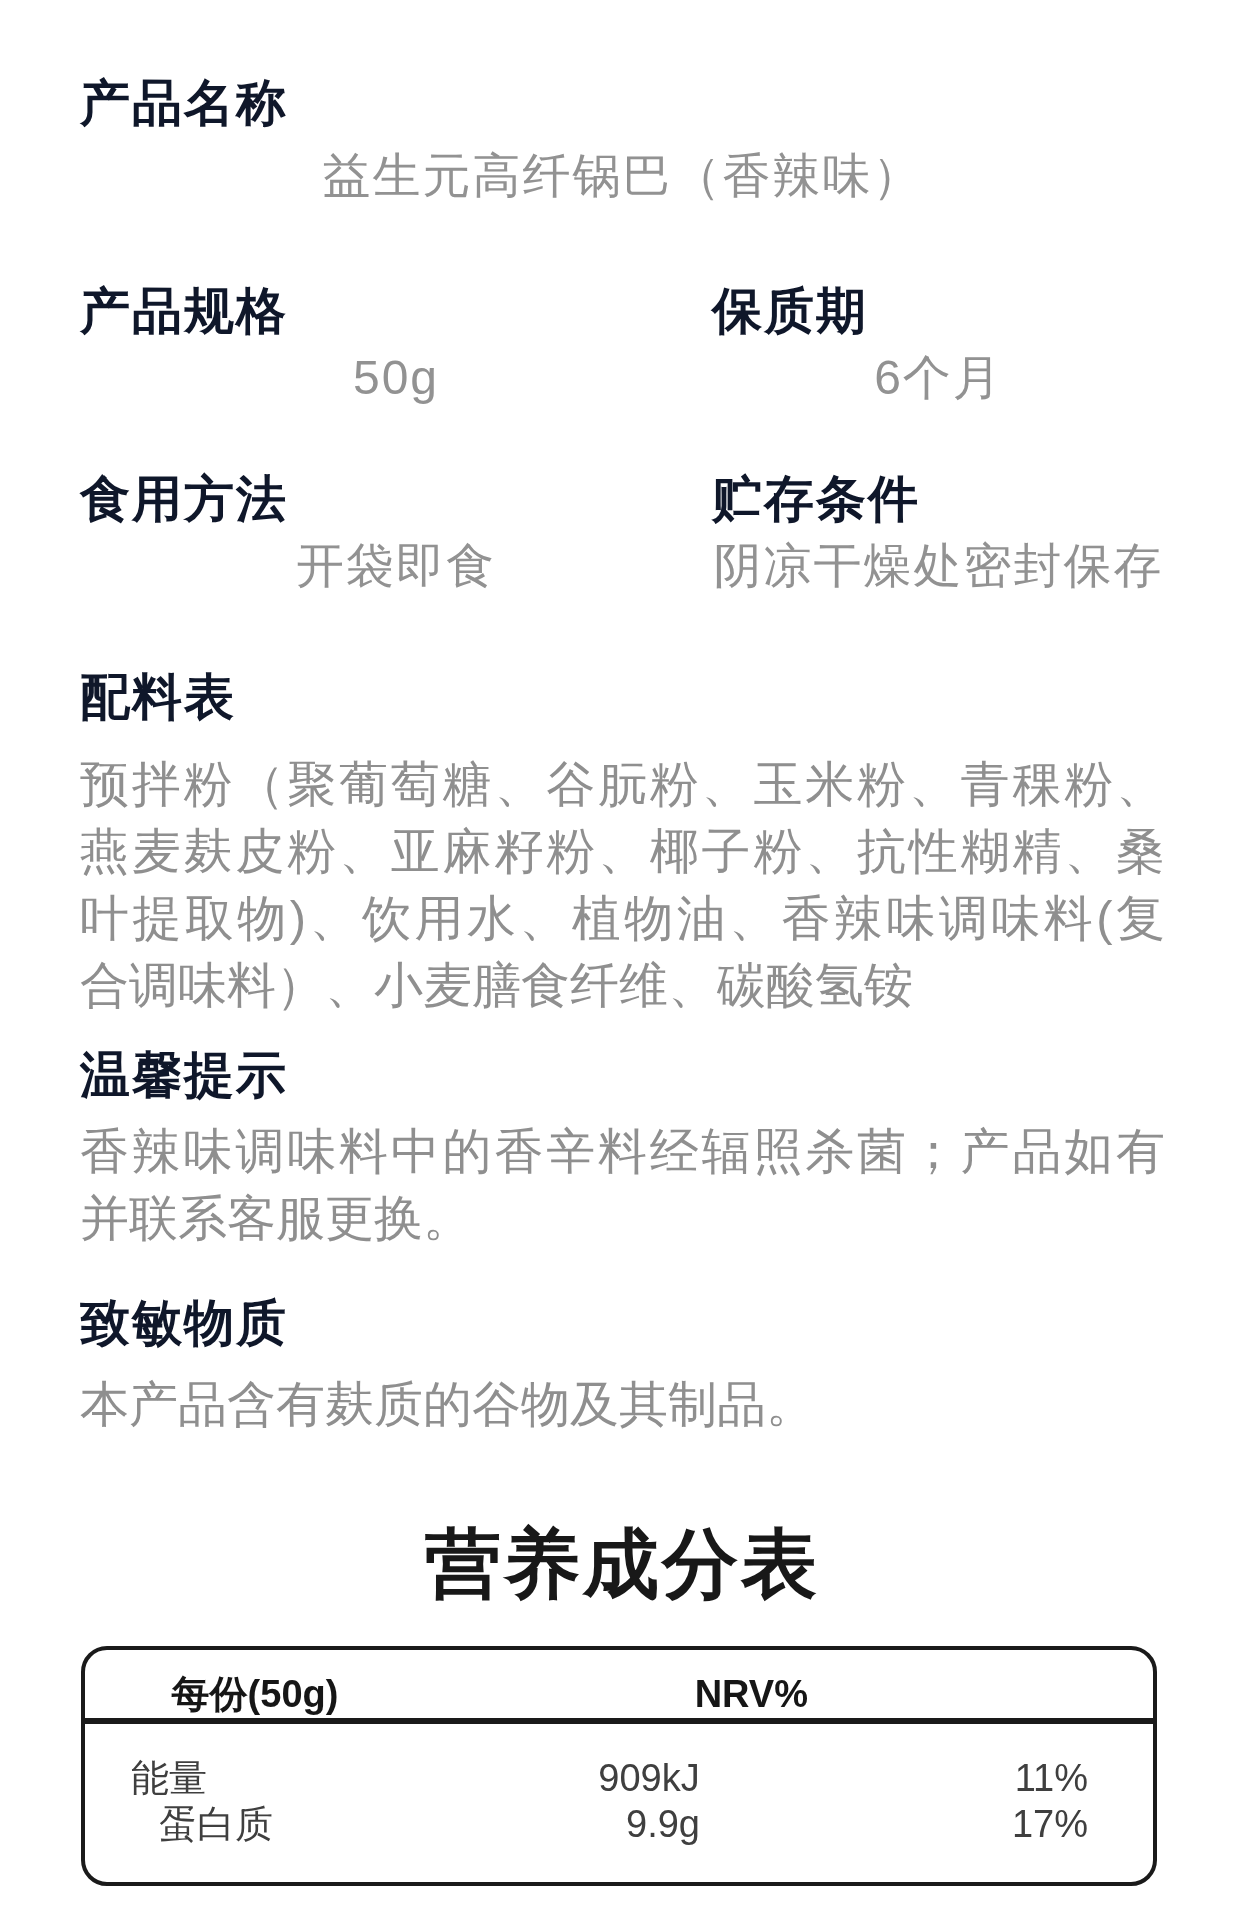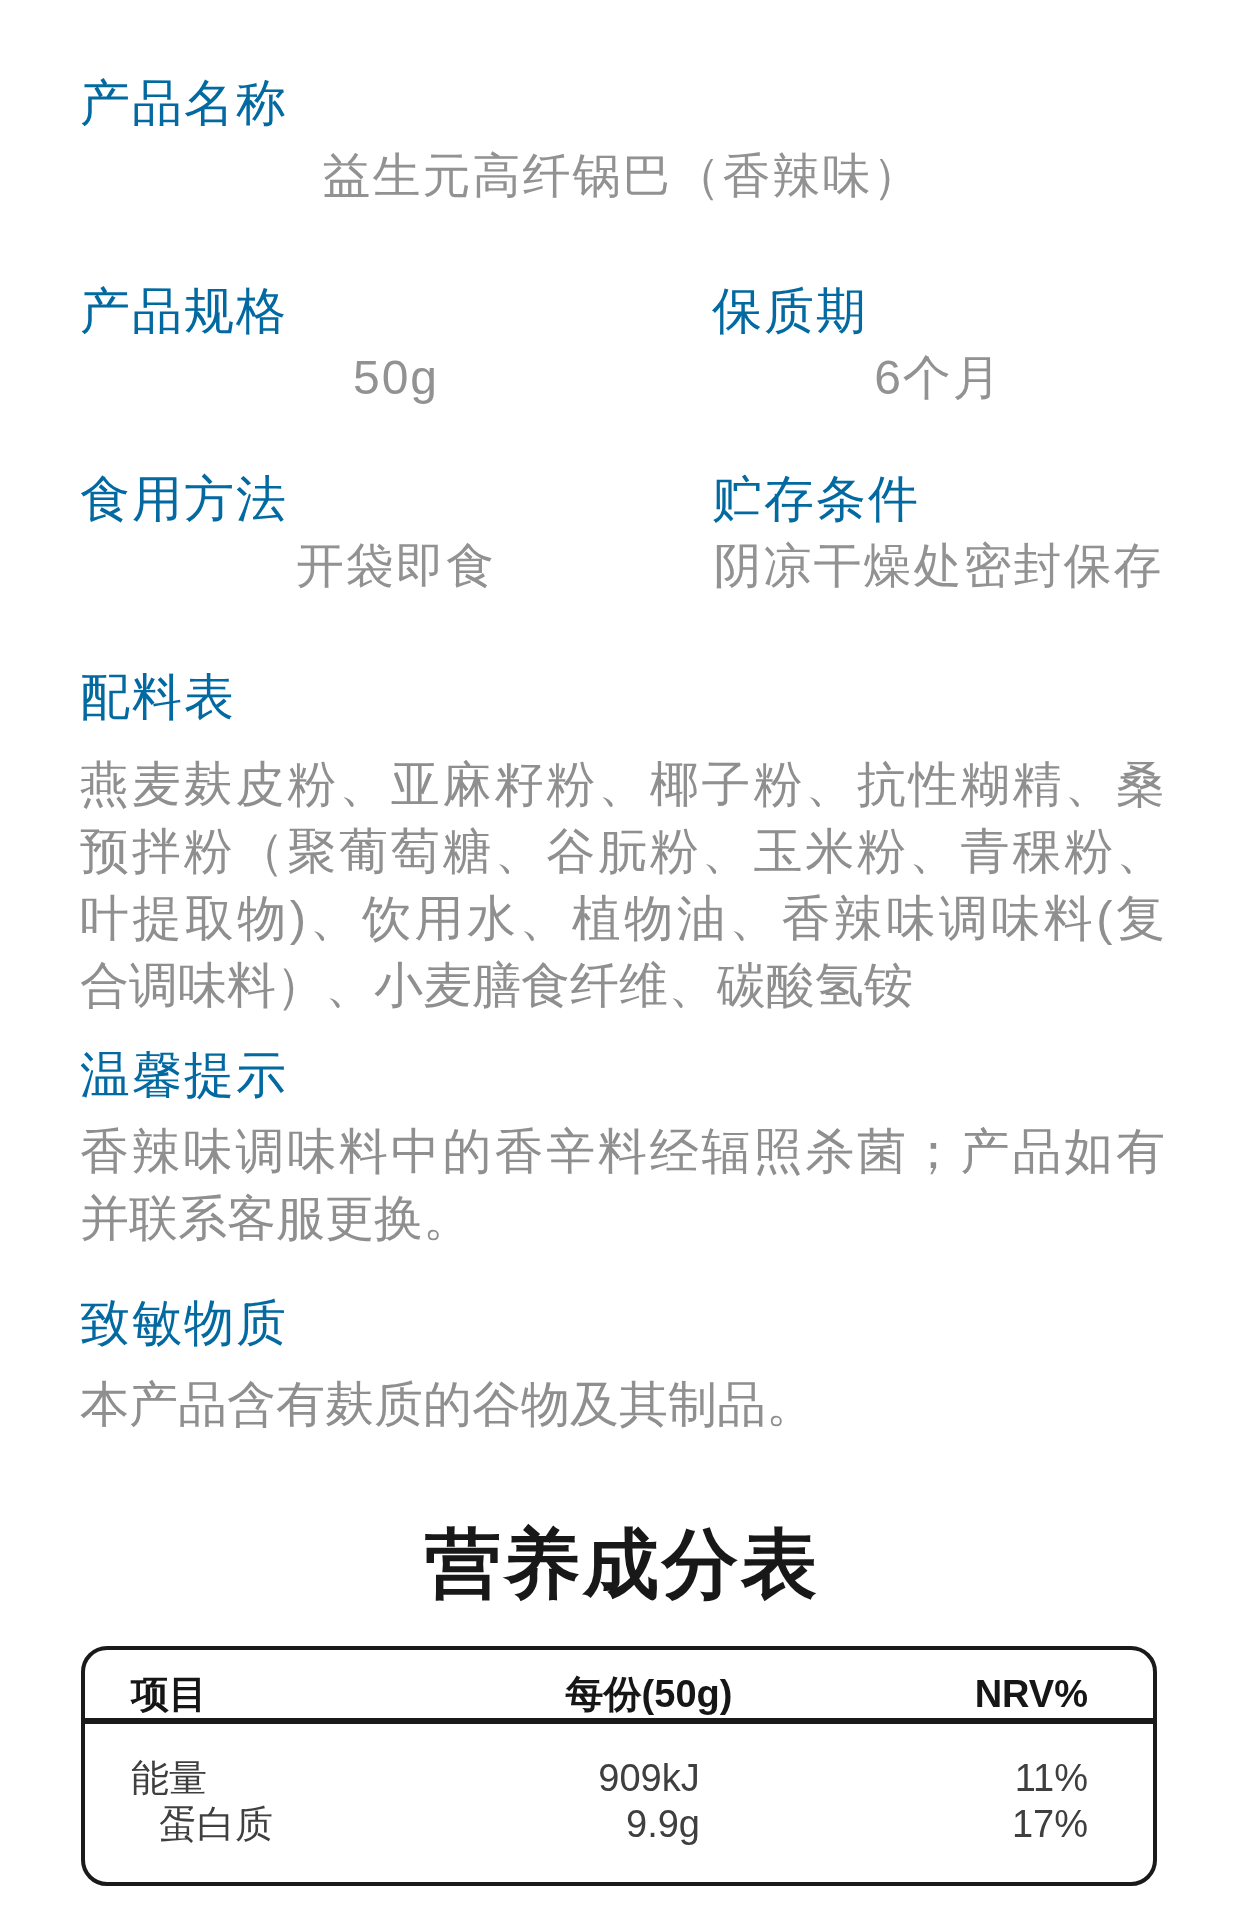--- a/index.html
+++ b/index.html
@@ -8,22 +8,22 @@
     background: #ffffff;
     font-family: "Liberation Sans", "DejaVu Sans", sans-serif;
     color: #1f1f1f;
   }
   .page { width: 1239px; height: 1919px; overflow: hidden; }
   .content { padding: 78px 74px 0 80px; }
 
   .sec-label {
     font-size: 50px;
     line-height: 50px;
-    font-weight: 400;
-    color: #0369a1;
+    font-weight: 700;
+    color: #0f172a;
     letter-spacing: 2px;
   }
   .sec-value {
     font-size: 48px;
     line-height: 48px;
     color: #929292;
     letter-spacing: 2px;
     text-align: center;
   }
   .name-value { margin-top: 24px; }
@@ -122,22 +122,22 @@
       </section>
       <section>
         <h2 class="sec-label">贮存条件</h2>
         <div class="sec-value">阴凉干燥处密封保存</div>
       </section>
     </div>
 
     <section>
       <h2 class="sec-label ingredients-label">配料表</h2>
       <div class="para">
+        <div class="pline">预拌粉（聚葡萄糖、谷朊粉、玉米粉、青稞粉、</div>
         <div class="pline">燕麦麸皮粉、亚麻籽粉、椰子粉、抗性糊精、桑</div>
-        <div class="pline">预拌粉（聚葡萄糖、谷朊粉、玉米粉、青稞粉、</div>
         <div class="pline">叶提取物)、饮用水、植物油、香辣味调味料(复</div>
         <div class="pline">合调味料）、小麦膳食纤维、碳酸氢铵</div>
       </div>
     </section>
 
     <section>
       <h2 class="sec-label tips-label">温馨提示</h2>
       <div class="para tips-para">
         <div class="pline">香辣味调味料中的香辛料经辐照杀菌；产品如有</div>
         <div class="pline">并联系客服更换。</div>
@@ -148,21 +148,20 @@
       <h2 class="sec-label allergen-label">致敏物质</h2>
       <div class="para allergen-para">
         <div class="pline">本产品含有麸质的谷物及其制品。</div>
       </div>
     </section>
 
     <h1 class="ntitle">营养成分表</h1>
 
     <div class="ntable">
       <div class="nrow nhead">
-        <div class="ncell-item">项目</div>
         <div class="ncell-amount">每份(50g)</div>
         <div class="ncell-nrv">NRV%</div>
       </div>
       <div class="nrow ndata ndata-first">
         <div class="ncell-item">能量</div>
         <div class="ncell-amount">909kJ</div>
         <div class="ncell-nrv">11%</div>
       </div>
       <div class="nrow ndata">
         <div class="ncell-item">蛋白质</div>

